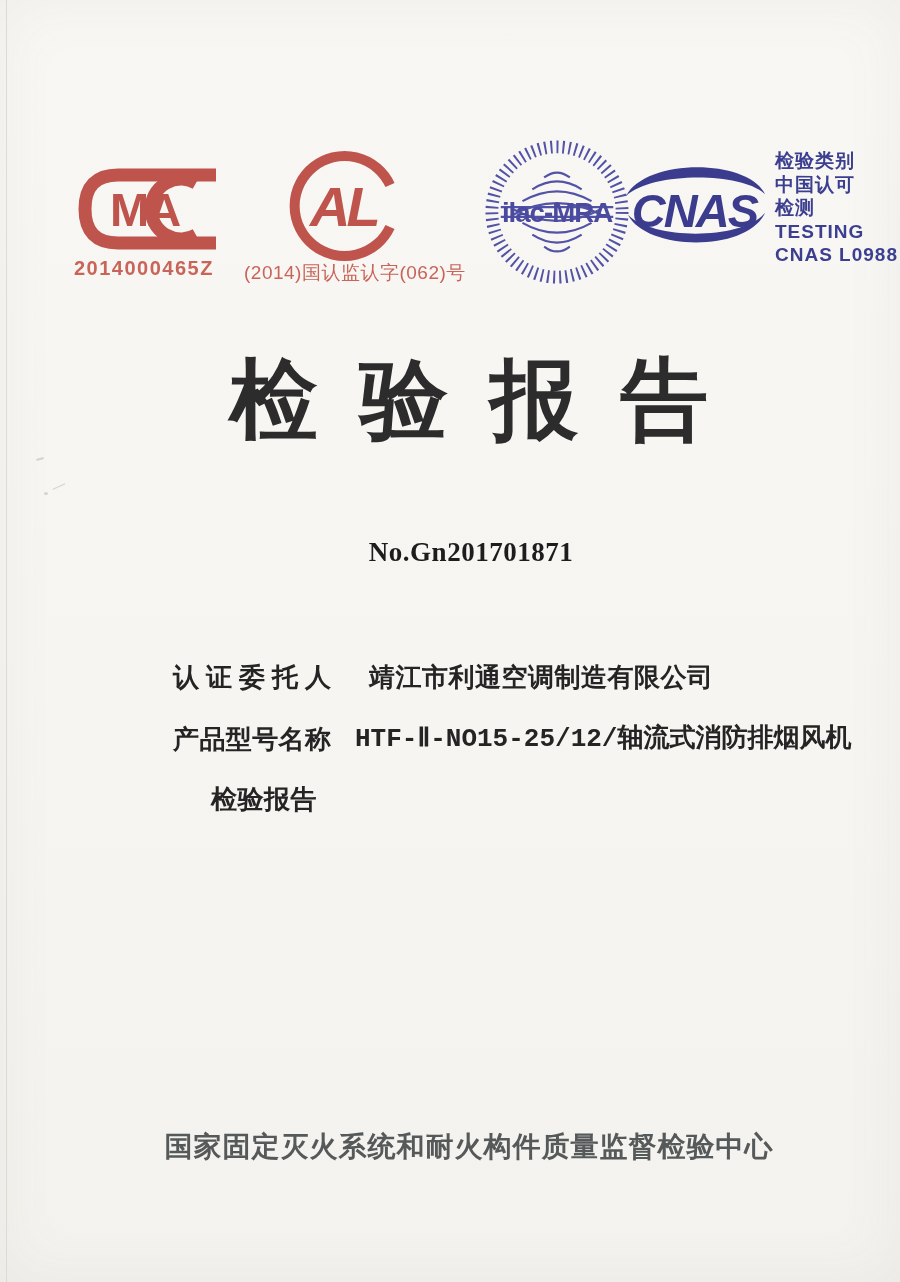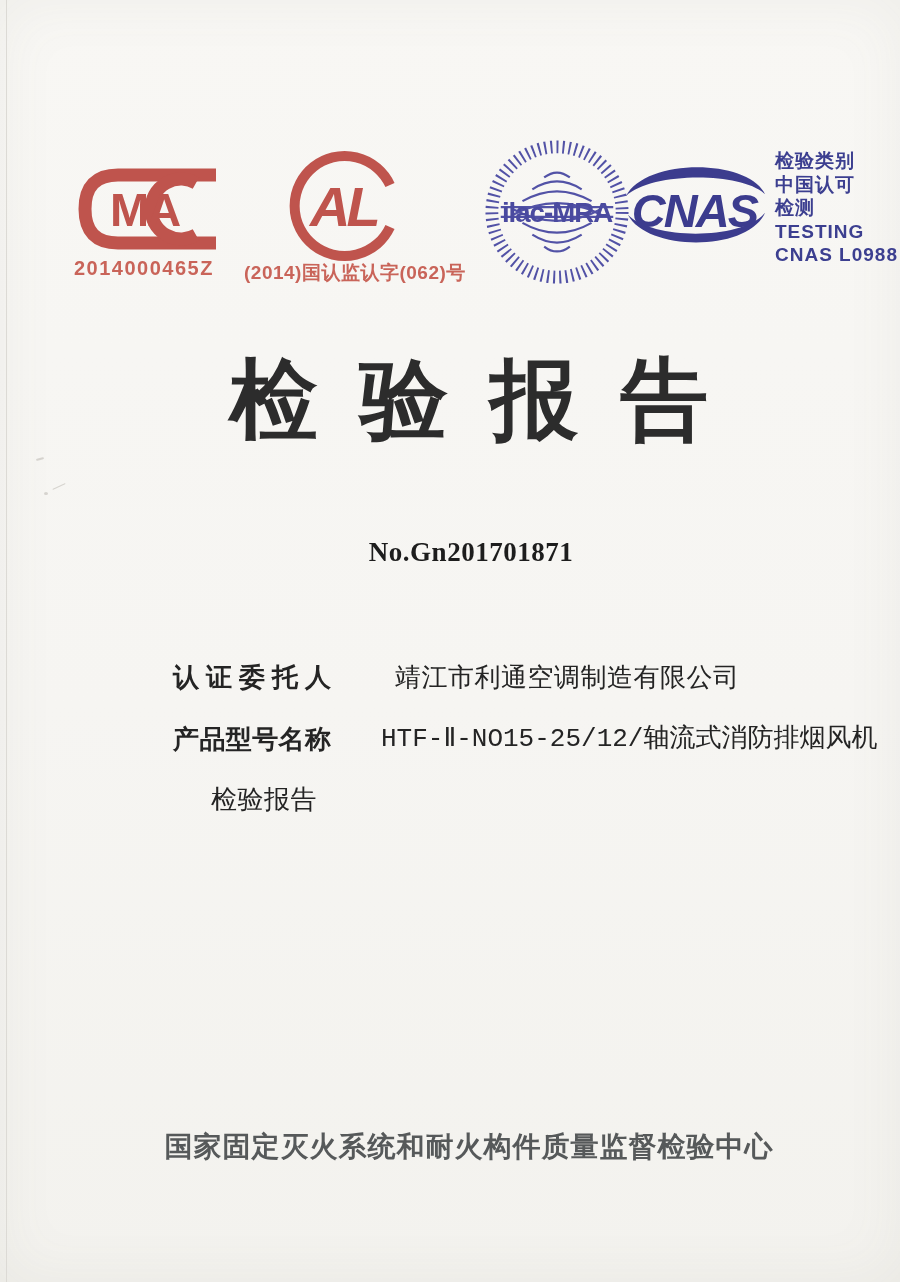--- a/index.html
+++ b/index.html
@@ -18,53 +18,53 @@
   .speck.s1 { left:36px; top:458px; width:8px; height:2px; transform:rotate(-15deg); }
   .speck.s2 { left:52px; top:486px; width:14px; height:1px; transform:rotate(-25deg); }
   .speck.s3 { left:44px; top:492px; width:4px; height:3px; border-radius:50%; }
 
   
   .hdr { position:absolute; inset:0; }
   .cma-svg  { position:absolute; left:76px;  top:166px; }
   .cma-no   { position:absolute; left:74px;  top:257px; font-size:20px; font-weight:bold;
               color:#c96459; letter-spacing:1.5px; }
   .cal-svg  { position:absolute; left:286px; top:149px; }
-  .cal-no   { position:absolute; left:244px; top:260px; font-size:19px; font-weight:bold;
+  .cal-no   { position:absolute; left:244px; top:260px; font-size:19px; font-weight:normal;
               color:#c96459; letter-spacing:0.5px; }
   .ilac-svg { position:absolute; left:483px; top:138px; }
   .cnas-svg { position:absolute; left:622px; top:151px; }
   .accr     { position:absolute; left:775px; top:149px; color:#3c3f90; font-size:19px;
               line-height:23.5px; font-weight:bold; letter-spacing:1px; }
 
   
   .title {
     position:absolute; left:0; top:352px; width:900px;
     text-align:center; transform:translateX(40px);
     font-size:88px; font-weight:900; color:#2c2c2c; letter-spacing:0.48em;
     line-height:1.1;
   }
   .report-no {
     position:absolute; left:0; top:537px; width:900px;
     text-align:center; transform:translateX(21px);
     font-family:"Liberation Serif","DejaVu Serif",serif;
     font-size:27px; font-weight:bold; color:#1d1d1d; letter-spacing:0.5px;
   }
   .fields { position:absolute; left:173px; top:0; width:700px; }
-  .frow { position:absolute; display:flex; align-items:flex-end;gap:26px; }
+  .frow { position:absolute; display:flex; align-items:flex-end; }
   .frow.r1 { top:659px; }
   .frow.r2 { top:721px; }
   .frow.r3 { top:781px; }
   .flabel {
     width:158px; font-size:26px; font-weight:bold; color:#242424;
     text-align-last:justify; text-align:justify; line-height:36px; flex:0 0 158px;
   }
-  .fvalue { margin-left:38px; font-size:26px; font-weight:400; color:#242424;
+  .fvalue { margin-left:38px; font-size:26px; font-weight:700; color:#242424;
             line-height:36px; letter-spacing:0.5px; white-space:nowrap; }
   .fvalue.model { font-family:"Liberation Mono","DejaVu Sans Mono",monospace;
-                  font-weight:400; letter-spacing:0px;margin-left:24px; }
+                  font-weight:700; letter-spacing:0px;margin-left:24px; }
   .footer {
     position:absolute; left:0; top:1128px; width:900px;
     text-align:center; transform:translateX(19px);
     font-size:28px; font-weight:bold; color:#56595a; letter-spacing:1px;
   }
 </style>
 </head>
 <body>
 
 <div class="page">

